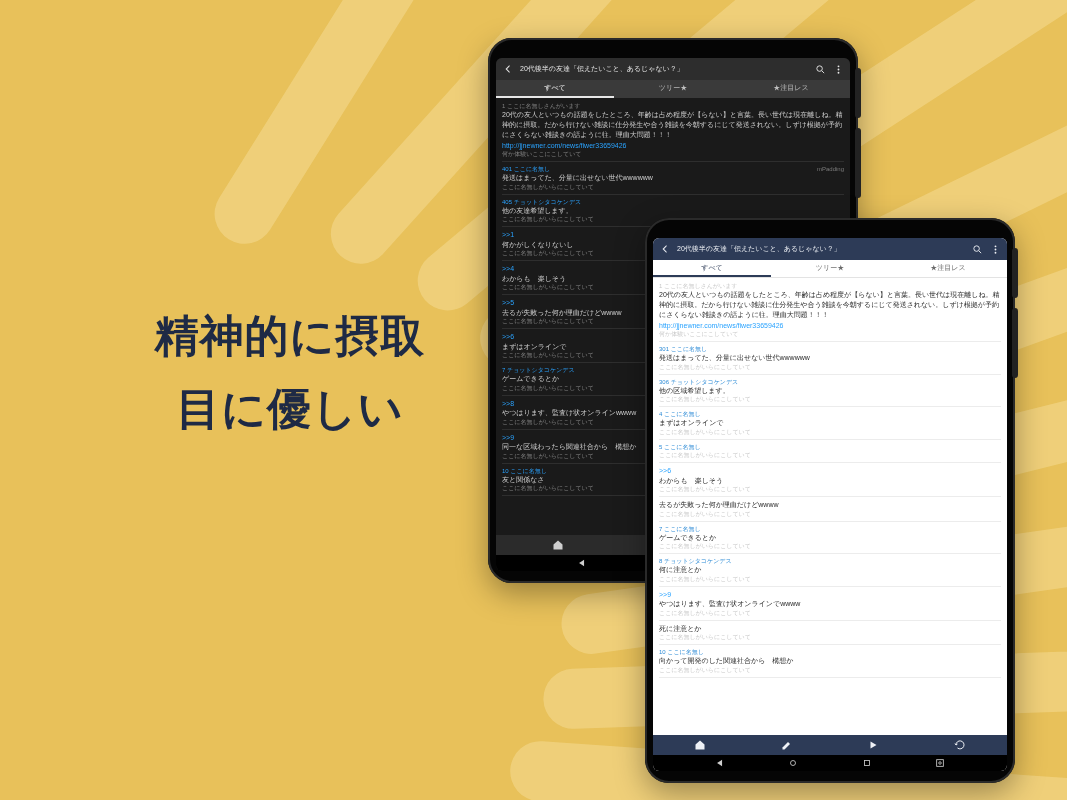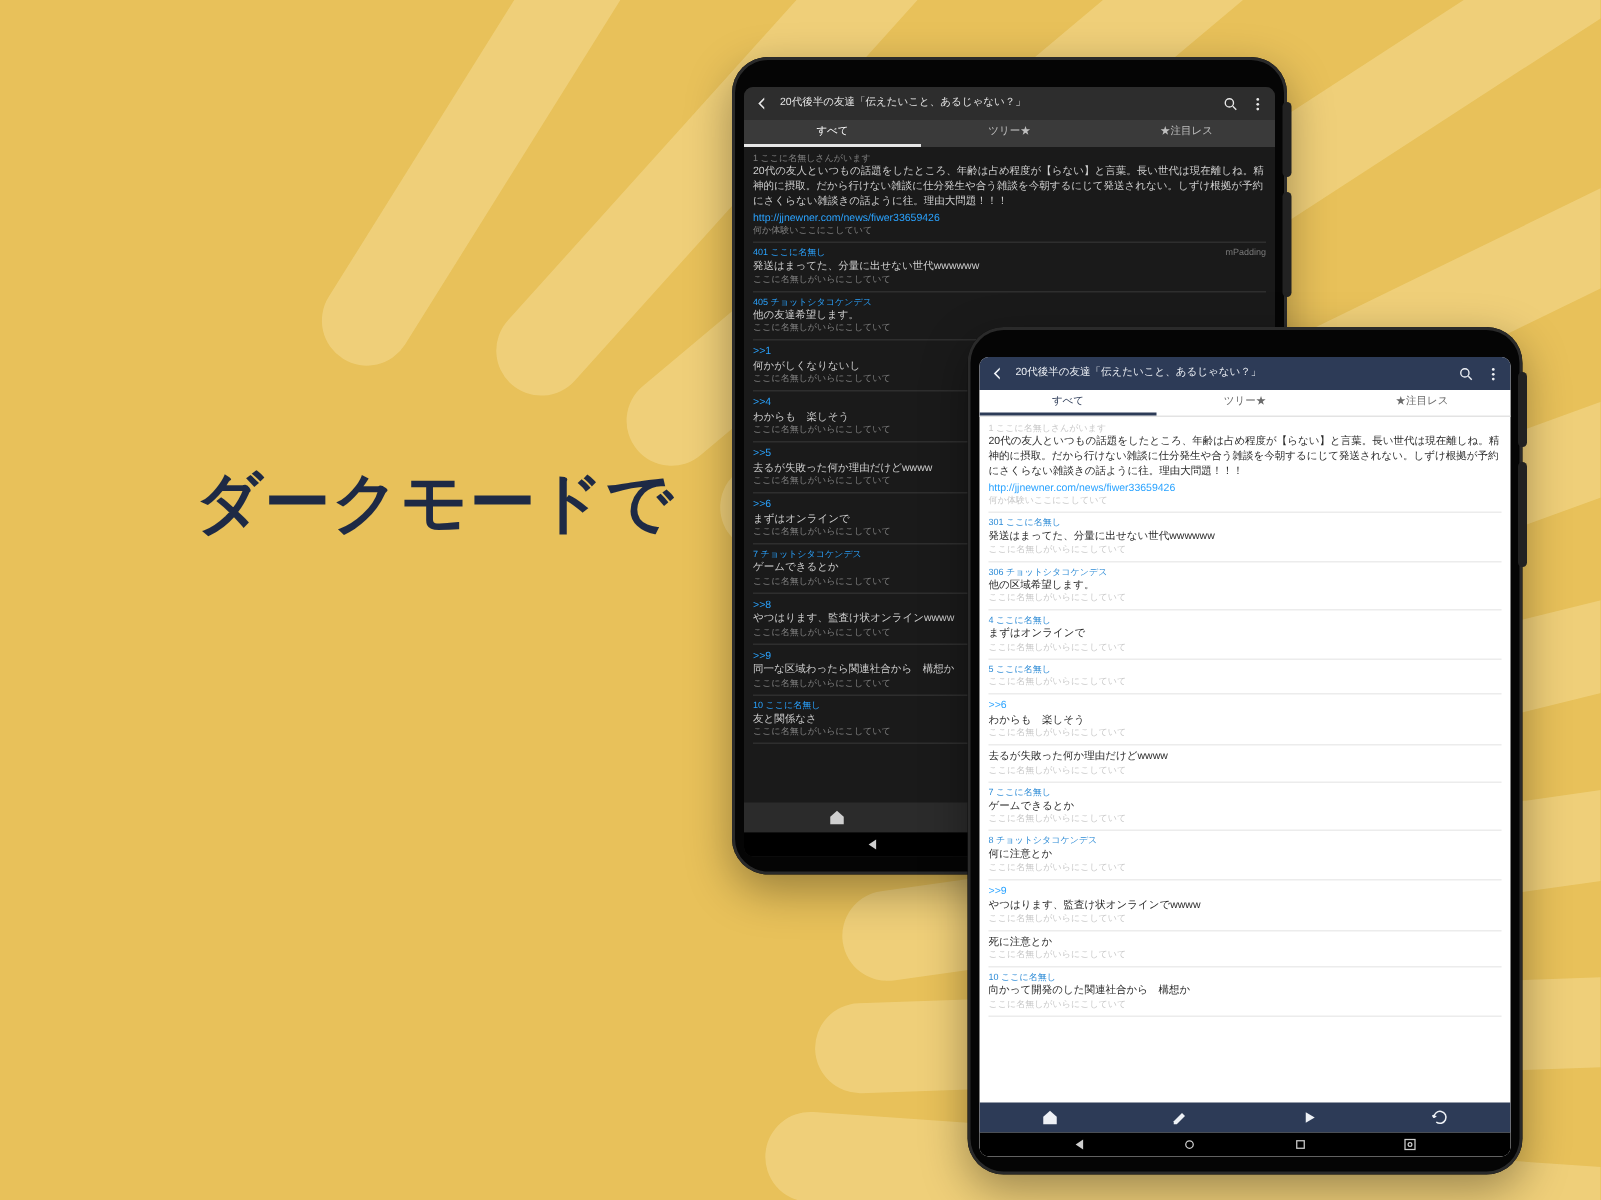--- a/index.html
+++ b/index.html
@@ -131,21 +131,22 @@
   <div class="stripe"></div>
     <div class="stripe"></div>
     <div class="stripe"></div>
   <div class="stripe"></div>
     <div class="stripe"></div>
     <div class="stripe"></div>
   <div class="stripe"></div>
 </div>
 
 <div class="headline">
-  <div>ダークモードで</div>
+  <div>精神的に摂取</div>
+  <div>目に優しい</div>
 </div>
 
 <div class="tablet tab-dark dark">
   <div class="camera"></div>
     <div class="btn-side"></div>
   <div class="screen">
     <div class="appbar">
       <span class="ic">
         <svg viewBox="0 0 24 24" width="12" height="12" fill="currentColor">
             <path d="M15 4l-8 8 8 8v-3l-5-5 5-5z"></path>

